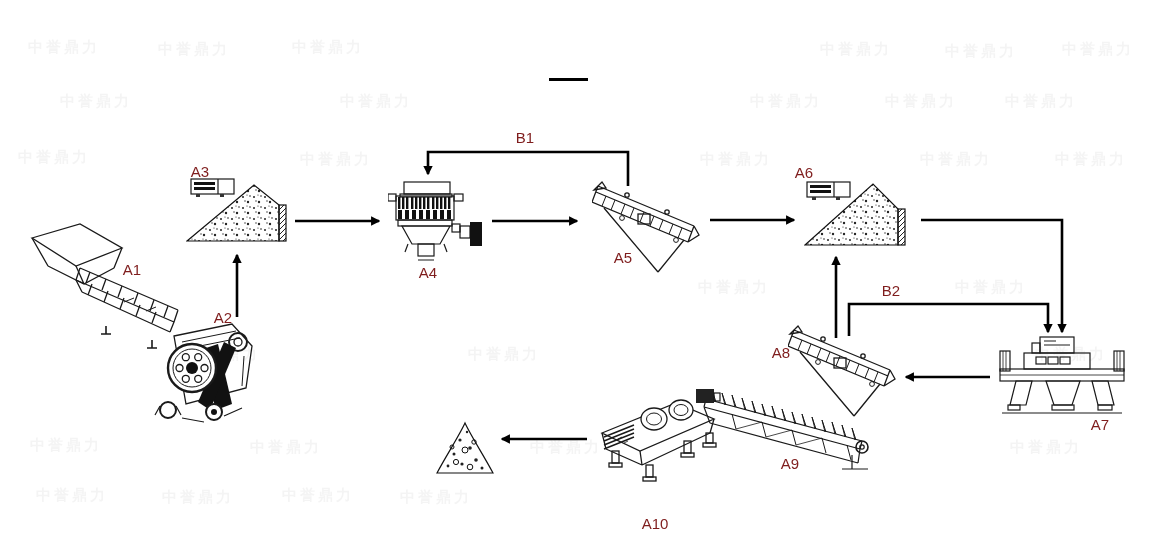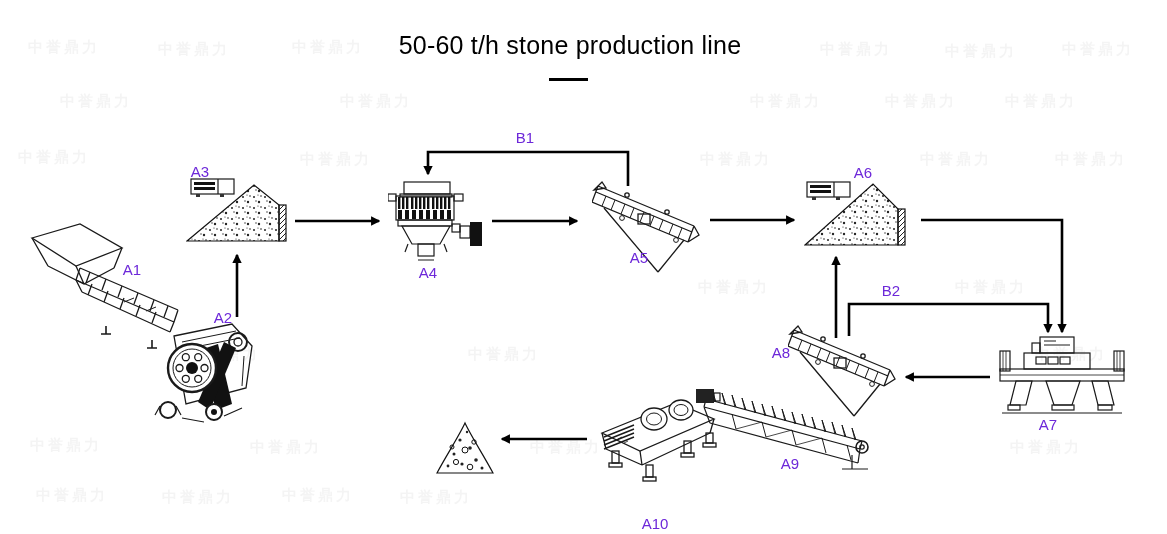--- a/index.html
+++ b/index.html
@@ -8,21 +8,21 @@
     overflow:hidden;font-family:"Liberation Sans",sans-serif;color:#000;
   }
   .title{
     position:absolute;left:0;top:31px;width:1140px;text-align:center;
     font-size:25px;font-weight:400;letter-spacing:.2px;color:#000;
   }
   .title-underline{
     position:absolute;left:549px;top:78px;width:39px;height:3px;background:#000;
   }
   .lbl{
-    position:absolute;font-size:15px;color:#6d28d9;transform:translateX(-50%);
+    position:absolute;font-size:15px;color:#7f1d1d;transform:translateX(-50%);
     white-space:nowrap;
   }
   .equip{position:absolute;}
   .equip svg{display:block;}
   .wm{
     position:absolute;font-size:15px;font-weight:bold;letter-spacing:3px;
     color:rgba(40,40,40,.05);white-space:nowrap;user-select:none;
   }
   .overlay{position:absolute;left:0;top:0;pointer-events:none;}
 </style>
@@ -72,21 +72,20 @@
   <span class="wm" style="left:1035px;top:345px">中誉鼎力</span>
   <span class="wm" style="left:30px;top:436px">中誉鼎力</span>
   <span class="wm" style="left:250px;top:438px">中誉鼎力</span>
   <span class="wm" style="left:530px;top:438px">中誉鼎力</span>
   <span class="wm" style="left:1010px;top:438px">中誉鼎力</span>
   <span class="wm" style="left:36px;top:486px">中誉鼎力</span>
   <span class="wm" style="left:162px;top:488px">中誉鼎力</span>
   <span class="wm" style="left:282px;top:486px">中誉鼎力</span>
   <span class="wm" style="left:400px;top:488px">中誉鼎力</span>
 
-  <div class="title">50-60 t/h stone production line</div>
   <div class="title-underline"></div>
 
   <div class="equip" style="left:28px;top:222px">
     <svg width="158" height="135" viewBox="0 0 158 135" fill="none" stroke="#1a1a1a" stroke-width="1.3">
       <polygon points="4,16 52,2 94,26 48,44"></polygon>
       <path d="M4,16 L20,44 M48,44 L56,62 M94,26 L86,46 M20,44 L56,62 L86,46"></path>
       <path d="M52,46 L150,88 M48,58 L146,100 M52,46 L48,58 M150,88 L146,100"></path>
       <path d="M54,70 L142,110 M48,58 L54,70 M146,100 L142,110"></path>
       <path d="M64,62 L60,73 M80,69 L76,80 M96,76 L92,87 M112,83 L108,94 M128,90 L124,101"></path>
       <path d="M62,50 L58,61 M78,57 L74,68 M94,64 L90,75 M110,71 L106,82 M126,78 L122,89 M140,84 L136,95"></path>
@@ -316,23 +315,23 @@
       <path d="M990,377 H906" marker-end="url(#ah)"></path>
       <path d="M836,338 V257" marker-end="url(#ah)"></path>
       <path d="M587,439 H502" marker-end="url(#ah)"></path>
     </g>
   </svg>
 
   <div class="lbl" style="left:132px;top:261px">A1</div>
   <div class="lbl" style="left:223px;top:309px">A2</div>
   <div class="lbl" style="left:200px;top:163px">A3</div>
   <div class="lbl" style="left:428px;top:264px">A4</div>
-  <div class="lbl" style="left:639px;top:249px">A5</div>
-  <div class="lbl" style="left:863px;top:164px">A6</div>
-  <div class="lbl" style="left:1048px;top:416px">A7</div>
+  <div class="lbl" style="left:623px;top:249px">A5</div>
+  <div class="lbl" style="left:804px;top:164px">A6</div>
+  <div class="lbl" style="left:1100px;top:416px">A7</div>
   <div class="lbl" style="left:781px;top:344px">A8</div>
   <div class="lbl" style="left:790px;top:455px">A9</div>
   <div class="lbl" style="left:655px;top:515px">A10</div>
 
   <div class="lbl" style="left:525px;top:129px">B1</div>
   <div class="lbl" style="left:891px;top:282px">B2</div>
 
 </div>
 
 </body></html>

